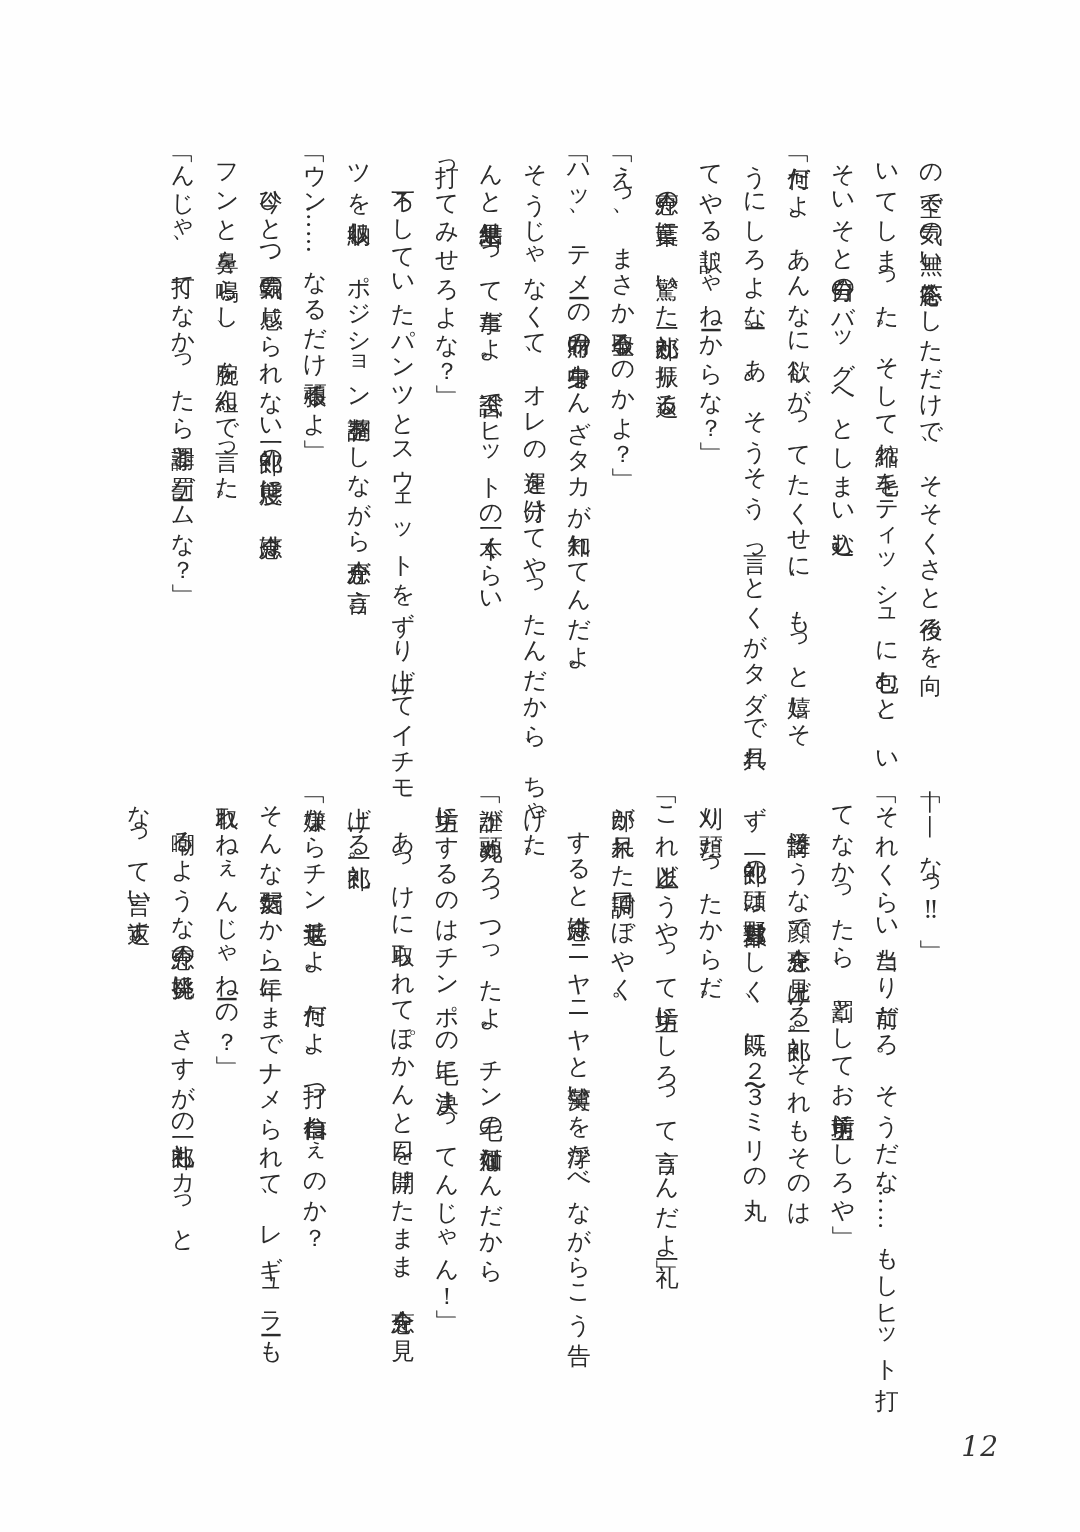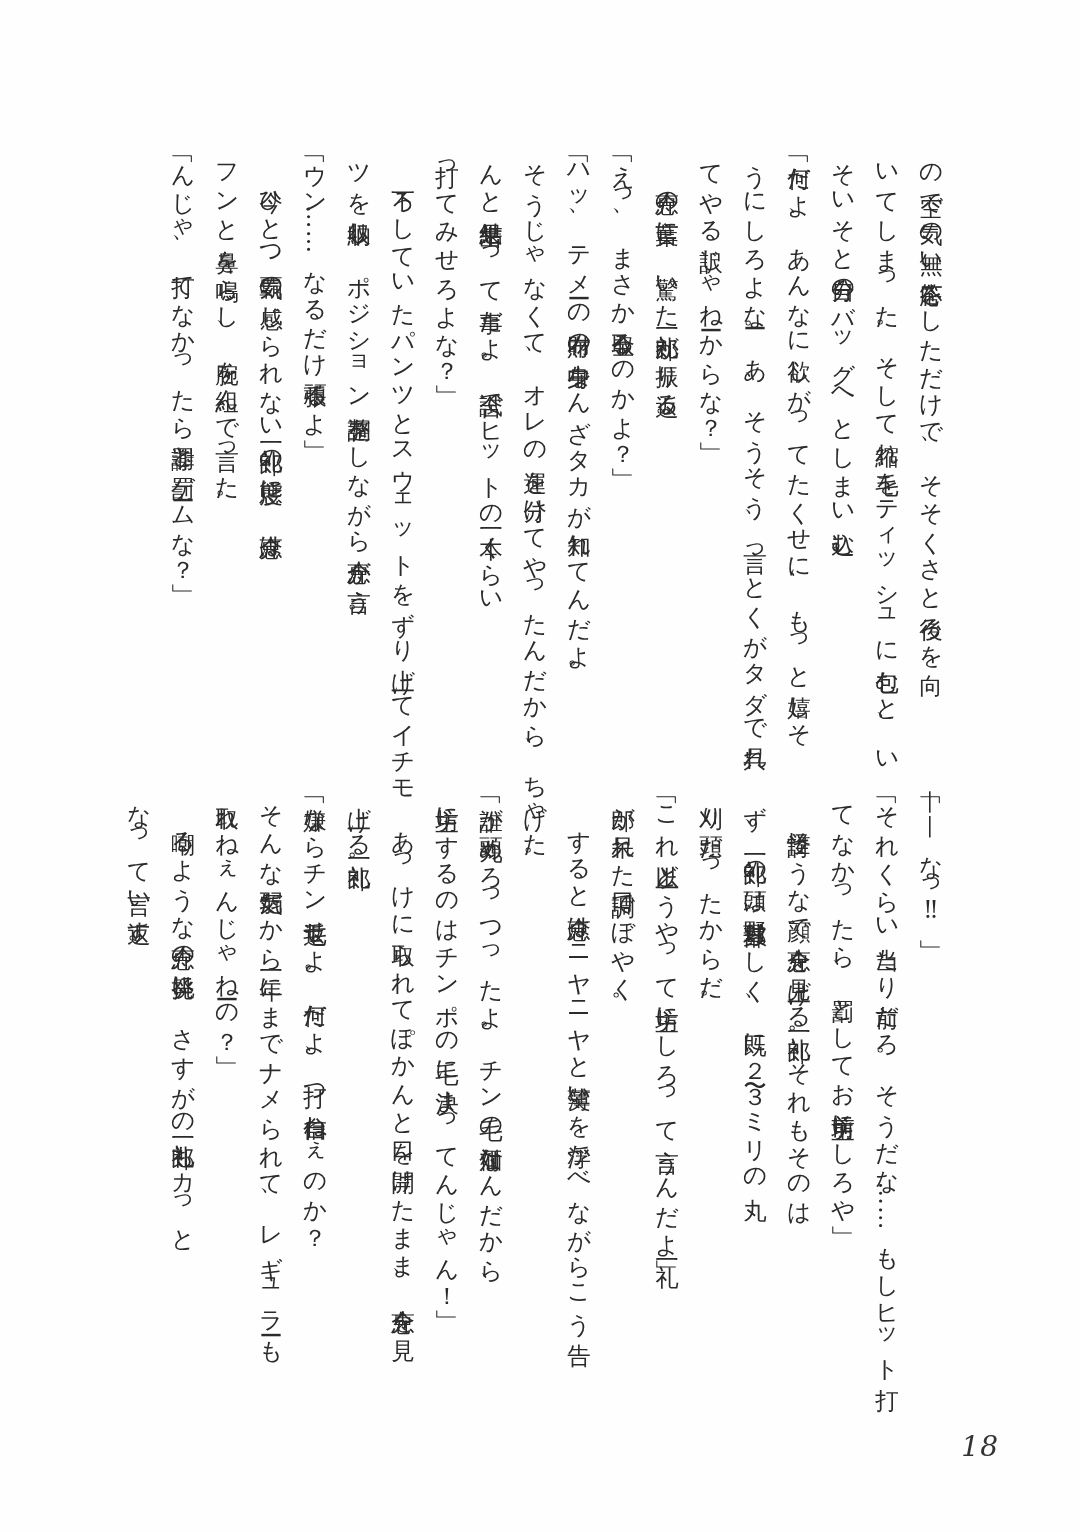--- a/index.html
+++ b/index.html
@@ -95,15 +95,15 @@
       <div class="vline">坊主にするのはチンポの毛に決まってんじゃん！」</div>
       <div class="vline indent">あっけに取られてぽかんと口を開けたまま、恵介を見</div>
       <div class="vline">上げる礼一郎。</div>
       <div class="vline">「嫌ならチン毛返せよ。何だよ、打つ自信ねぇのか？</div>
       <div class="vline">そんな弱気だから一年にまでナメられて、レギュラーも</div>
       <div class="vline">取れねぇんじゃねーの？」</div>
       <div class="vline indent">嘲るような恵介の挑発に、さすがの礼一郎もカっと</div>
       <div class="vline">なって言い返す。</div>
     </div>
 
-  <div class="page-number">18</div>
+  <div class="page-number">12</div>
 
 </div>
 
 </body></html>

